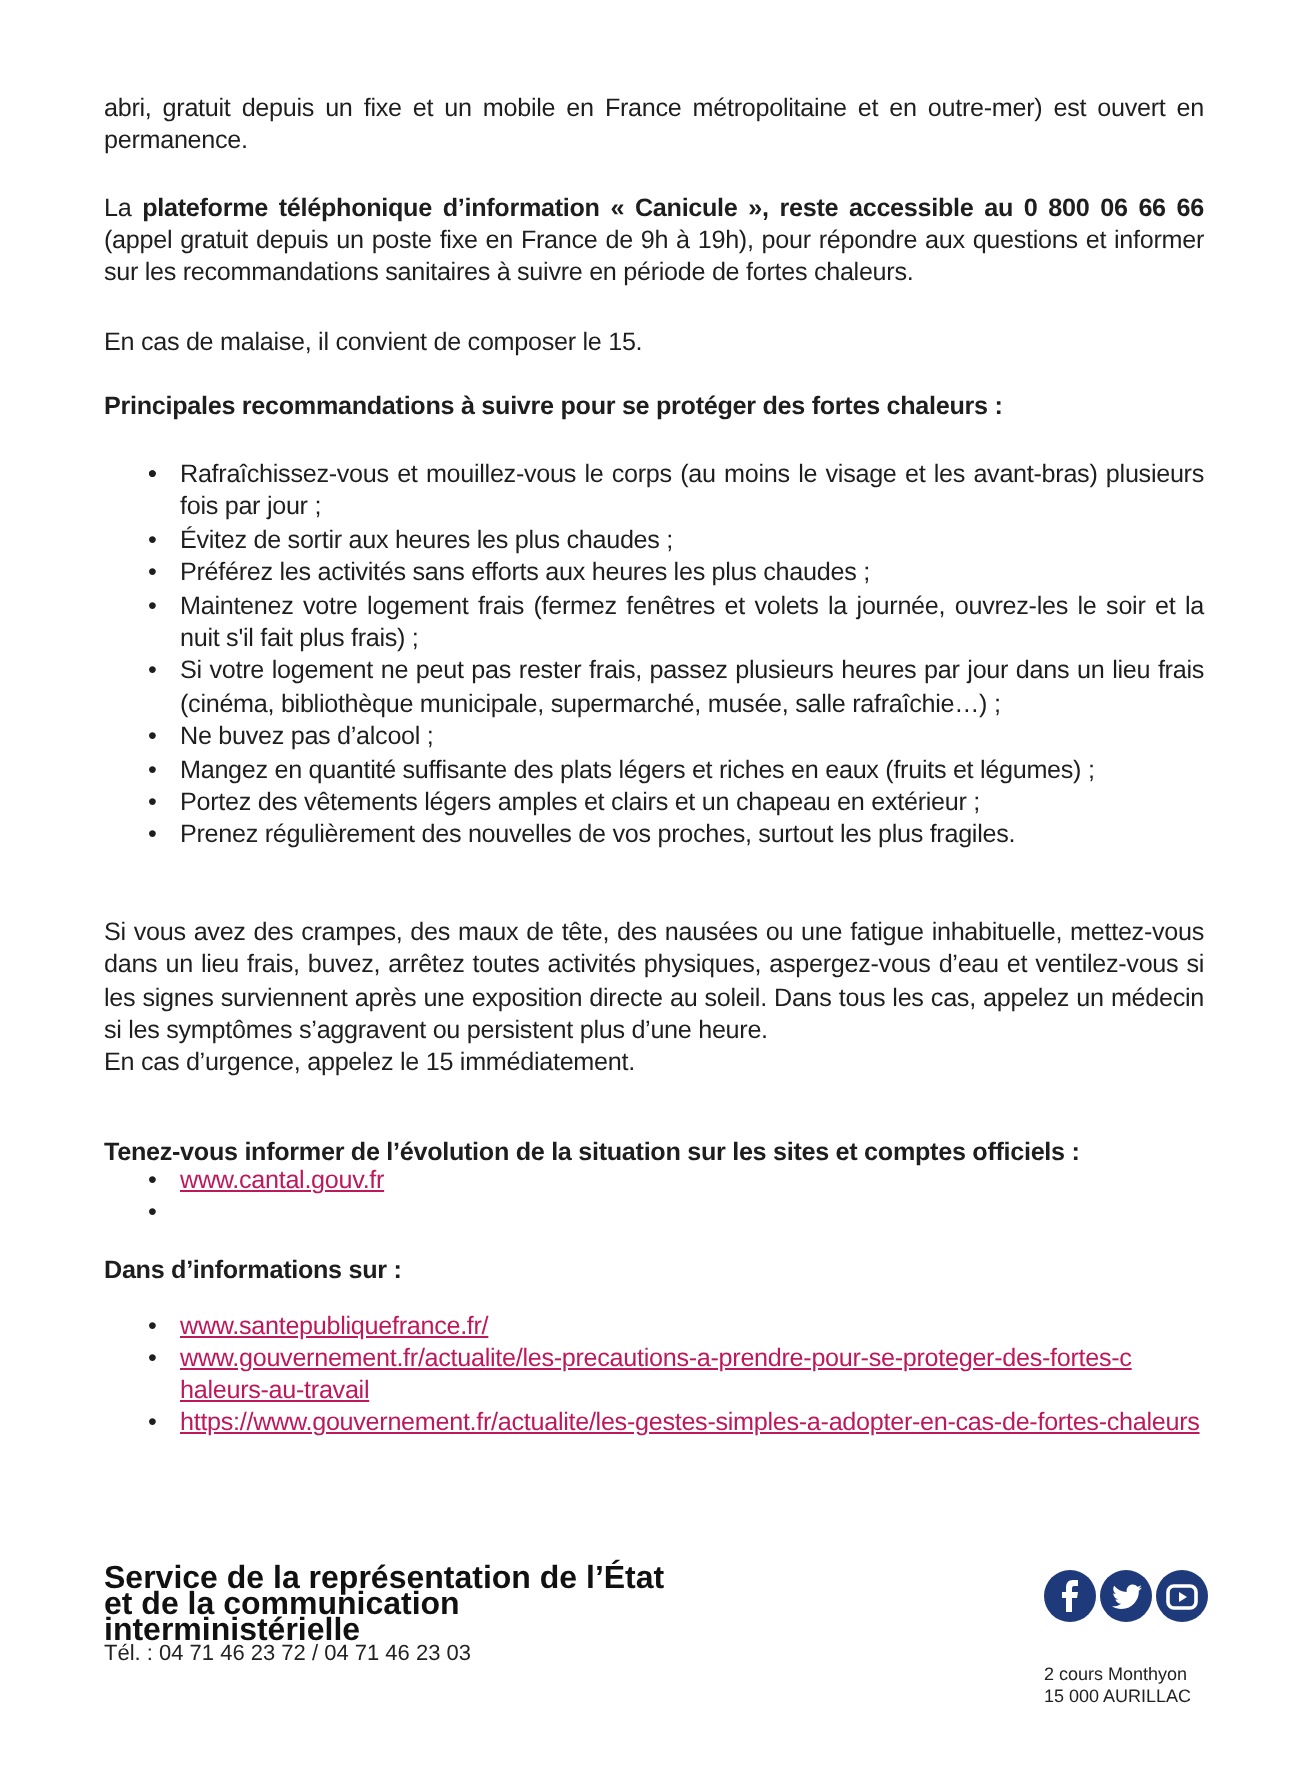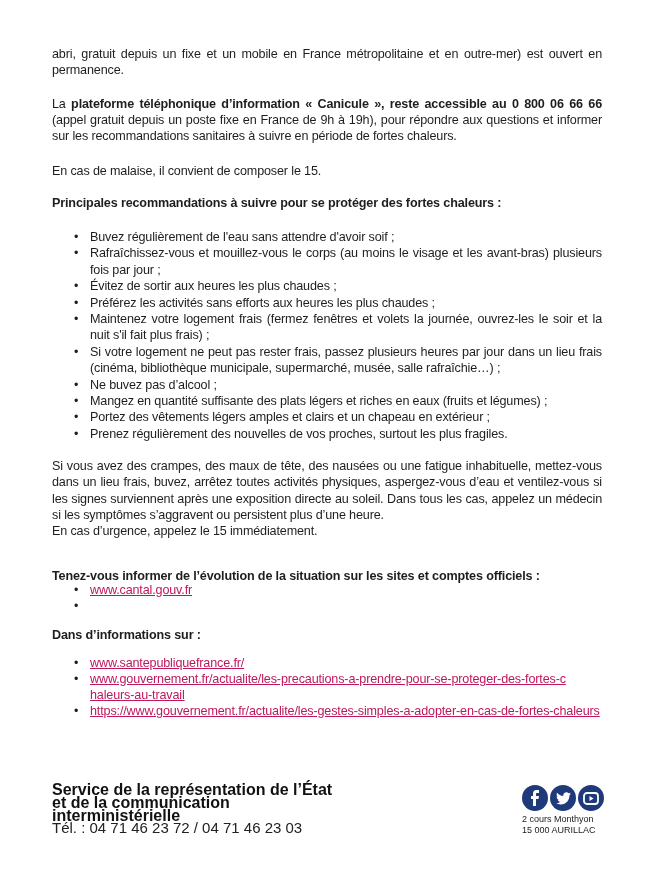--- a/index.html
+++ b/index.html
@@ -82,21 +82,21 @@
       top: 783px;
       width: 300px;
     }
     .footer-title {
       font-weight: bold;
       font-size: 16px;
       line-height: 13px;
       color: #111;
     }
     .footer-small {
-      font-size: 15px;
+      font-size: 11px;
       line-height: 11px;
       color: #222;
     }
     .footer-small a.link { color: #1a1a7a; }
 
     .footer-right {
       position: absolute;
       left: 522px;
       top: 785px;
       width: 90px;
@@ -108,40 +108,40 @@
     .social .icon {
       width: 26px;
       height: 26px;
       border-radius: 50%;
       background: #1f3a7a;
       display: flex;
       align-items: center;
       justify-content: center;
     }
     .address {
-      margin-top: 3px;
+      margin-top: 21px;
       font-size: 9px;
       line-height: 11px;
       color: #222;
     }
   </style>
 </head>
 <body>
 
 <div class="page">
   <p class="p-top">abri, gratuit depuis un fixe et un mobile en France métropolitaine et en outre-mer) est ouvert en permanence.</p>
 
   <p class="p-plateforme"><span>La </span><b>plateforme téléphonique d’information « Canicule », reste accessible au 0 800 06 66 66</b><span> (appel gratuit depuis un poste fixe en France de 9h à 19h), pour répondre aux questions et informer sur les recommandations sanitaires à suivre en période de fortes chaleurs.</span></p>
 
   <p class="p-malaise">En cas de malaise, il convient de composer le 15.</p>
 
   <p class="p-reco-title">Principales recommandations à suivre pour se protéger des fortes chaleurs :</p>
 
   <ul class="bullets">
-    <li><span class="dot">•</span><span>Buvez régulièrement de l'eau sans attendre d'avoir soif ;</span></li>
+    <li><span class="dot">•</span></li>
     <li><span class="dot">•</span><span>Rafraîchissez-vous et mouillez-vous le corps (au moins le visage et les avant-bras) plusieurs fois par jour ;</span></li>
     <li><span class="dot">•</span><span>Évitez de sortir aux heures les plus chaudes  ;</span></li>
     <li><span class="dot">•</span><span>Préférez les activités sans efforts aux heures les plus chaudes ;</span></li>
     <li><span class="dot">•</span><span>Maintenez votre logement frais (fermez fenêtres et volets la journée, ouvrez-les le soir et la nuit s'il fait plus frais) ;</span></li>
     <li><span class="dot">•</span><span>Si votre logement ne peut pas rester frais, passez plusieurs heures par jour dans un lieu frais (cinéma, bibliothèque municipale, supermarché, musée, salle rafraîchie…) ;</span></li>
     <li><span class="dot">•</span><span>Ne buvez pas d’alcool ;</span></li>
     <li><span class="dot">•</span><span>Mangez en quantité suffisante des plats légers et riches en eaux (fruits et légumes) ;</span></li>
     <li><span class="dot">•</span><span>Portez des vêtements légers amples et clairs et un chapeau en extérieur ;</span></li>
     <li><span class="dot">•</span><span>Prenez régulièrement des nouvelles de vos proches, surtout les plus fragiles.</span></li>
   </ul>

